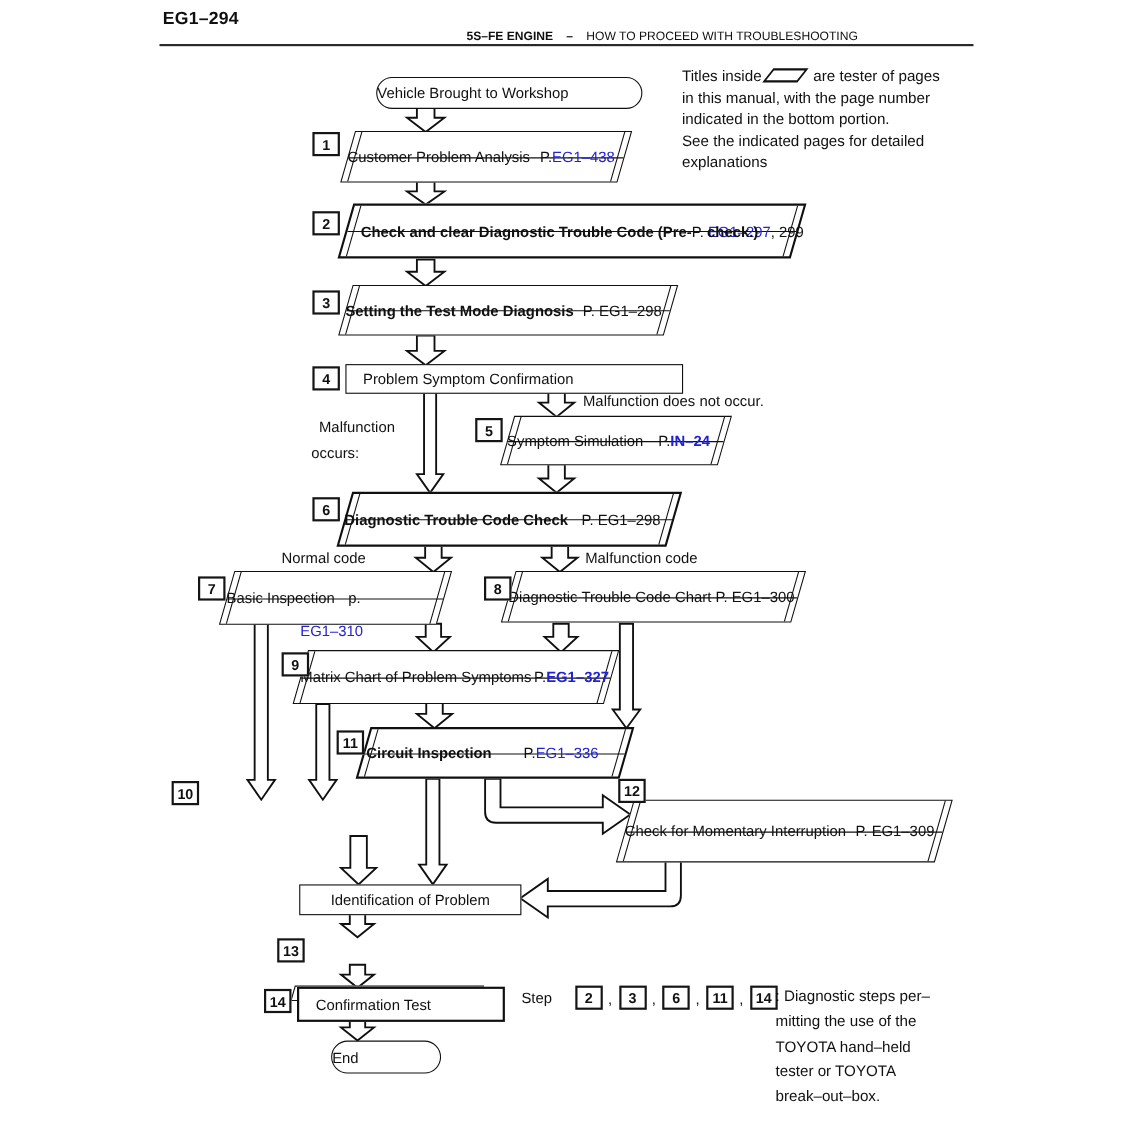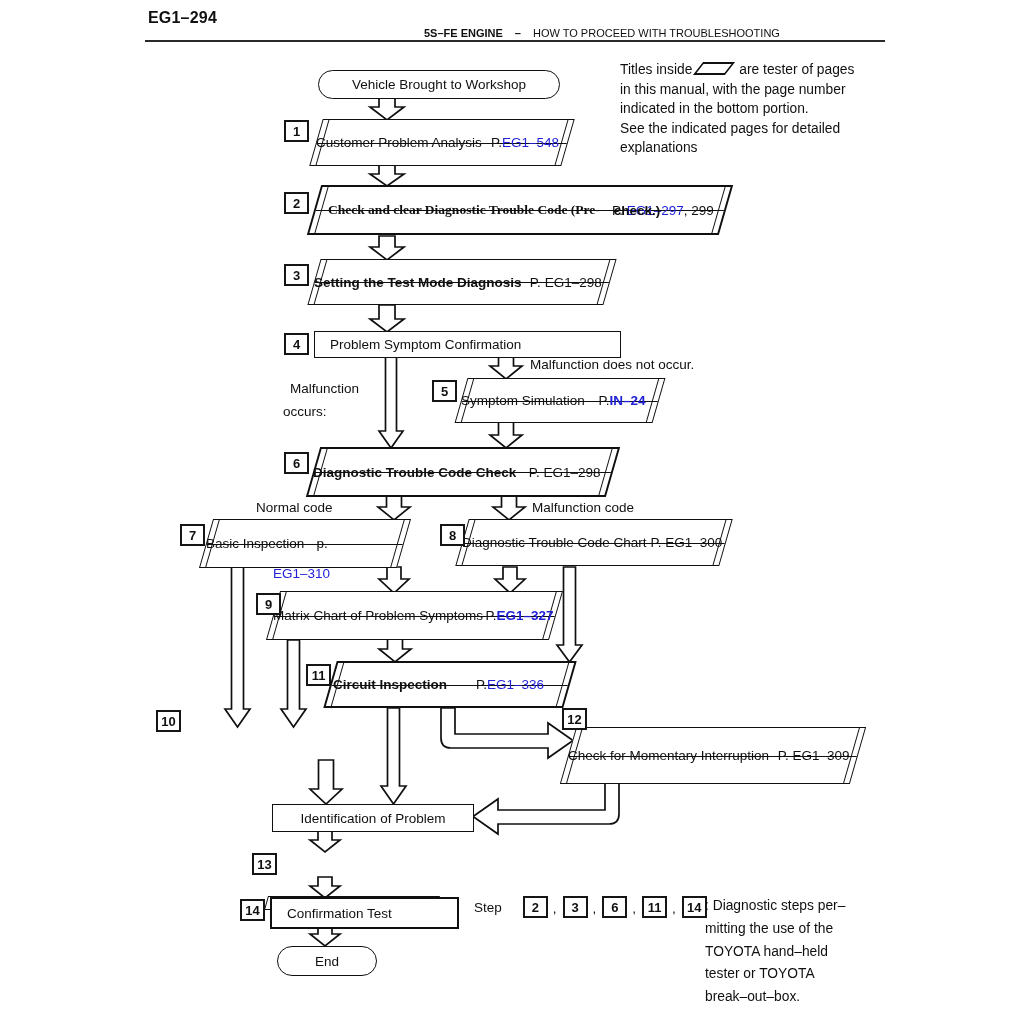--- a/index.html
+++ b/index.html
@@ -20,32 +20,32 @@
   .pnode{position:absolute;z-index:5;}
   .pg-bg{position:absolute;left:0;top:0;right:0;bottom:0;background:#fff;border:1.7px solid var(--ink);
          transform:skewX(-16deg);}
   .pg-bg.thick{border-width:2.7px;}
   .pg-bg .el{position:absolute;top:0;bottom:0;left:5px;width:0;border-left:1.6px solid var(--ink);}
   .pg-bg .er{position:absolute;top:0;bottom:0;right:5px;width:0;border-left:1.6px solid var(--ink);}
   .pg-bg .dv{position:absolute;left:0;right:0;top:50%;border-top:1.6px solid var(--ink);}
   .pg-content{position:absolute;left:0;top:0;right:0;bottom:0;display:flex;z-index:2;}
   .pg-row{flex:1;display:flex;align-items:center;justify-content:center;
           font-size:13.5px;white-space:nowrap;position:relative;}
-  .pg-row.left{justify-content:flex-start;padding-left:14px;font-family:Liberation Serif, serif;}
+  .pg-row.left{justify-content:flex-start;padding-left:14px;}
   .pg-row.shift-l{padding-right:64px;}
   .chk{position:absolute;left:14px;font-weight:bold;}
   .b{font-weight:bold;}
   .blue{color:var(--link);}
   
   .rect-node{position:absolute;border:1.8px solid var(--ink);background:#fff;display:flex;
              align-items:center;justify-content:center;font-size:13.5px;white-space:nowrap;z-index:5;}
   .rect-node.thick{border-width:2.7px;}
   .rect-node.left{justify-content:flex-start;padding-left:15px;}
   .stadium{position:absolute;border:1.8px solid var(--ink);border-radius:18px;background:#fff;
-           display:flex;align-items:center;justify-content:center;font-size:13.5px;white-space:nowrap;z-index:5;}
+           display:flex;align-items:center;justify-content:flex-start;font-size:13.5px;white-space:nowrap;z-index:5;margin-left:24px;}
   
   .lbl{position:absolute;font-size:13.5px;white-space:nowrap;z-index:4;}
   .note{position:absolute;font-size:13.8px;line-height:19.5px;z-index:4;}
   .pg-glyph{display:inline-block;width:28px;height:9px;border:2.6px solid #111;background:#fff;
             transform:skewX(-38deg);margin:0 9px 0 6px;vertical-align:-1px;}
   .steprow{position:absolute;left:474px;top:896px;display:flex;align-items:center;
            font-size:13.5px;z-index:4;}
   .steprow .w{margin-right:18px;}
   .steprow .sq{position:static;margin:0 3px;}
   .steprow .sep{margin:2px 3px 0 2px;}
@@ -150,21 +150,21 @@
   <div class="pnode" style="left:316px;top:119px;width:252px;height:47px;">
     <div class="pg-bg">
         <i class="el"></i>
         <i class="er"></i>
         <i class="dv"></i>
       </div>
     <div class="pg-content">
       <div class="pg-row">Customer Problem Analysis</div>
       <div class="pg-row">
           <span>P. </span>
-          <span class="blue">EG1–548</span>
+          <span class="blue">EG1–438</span>
         </div>
     </div>
   </div>
 
   <div class="numbox" style="left:284px;top:192px;">2</div>
   <div class="pnode" style="left:314px;top:185px;width:412px;height:50px;">
     <div class="pg-bg thick">
         <i class="el"></i>
         <i class="er"></i>
         <i class="dv"></i>

